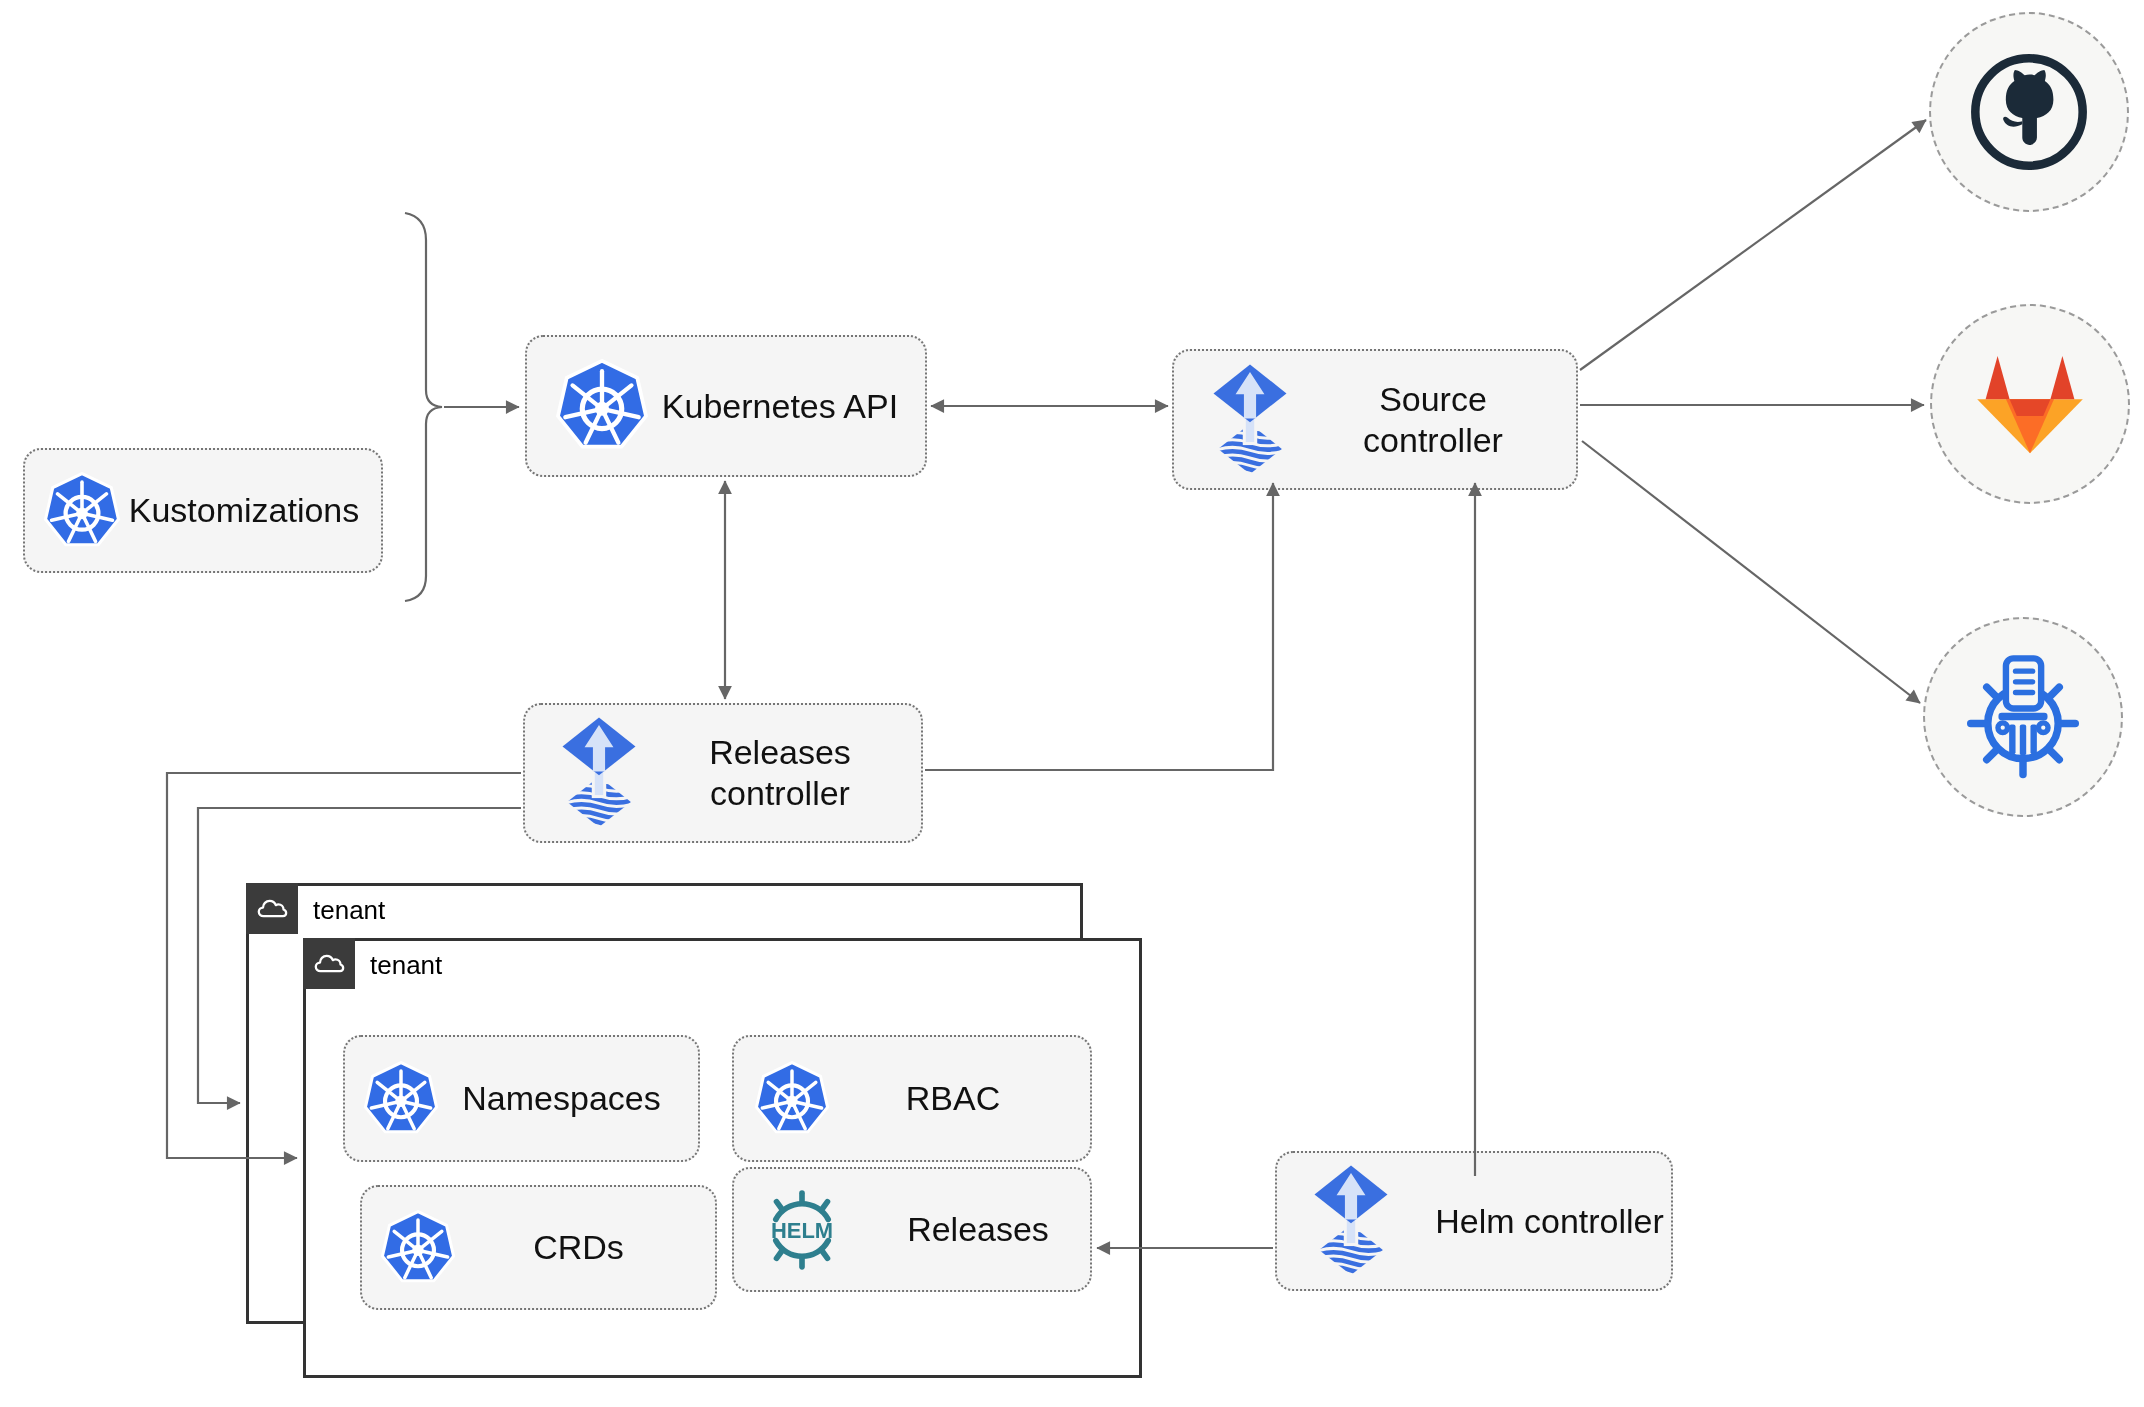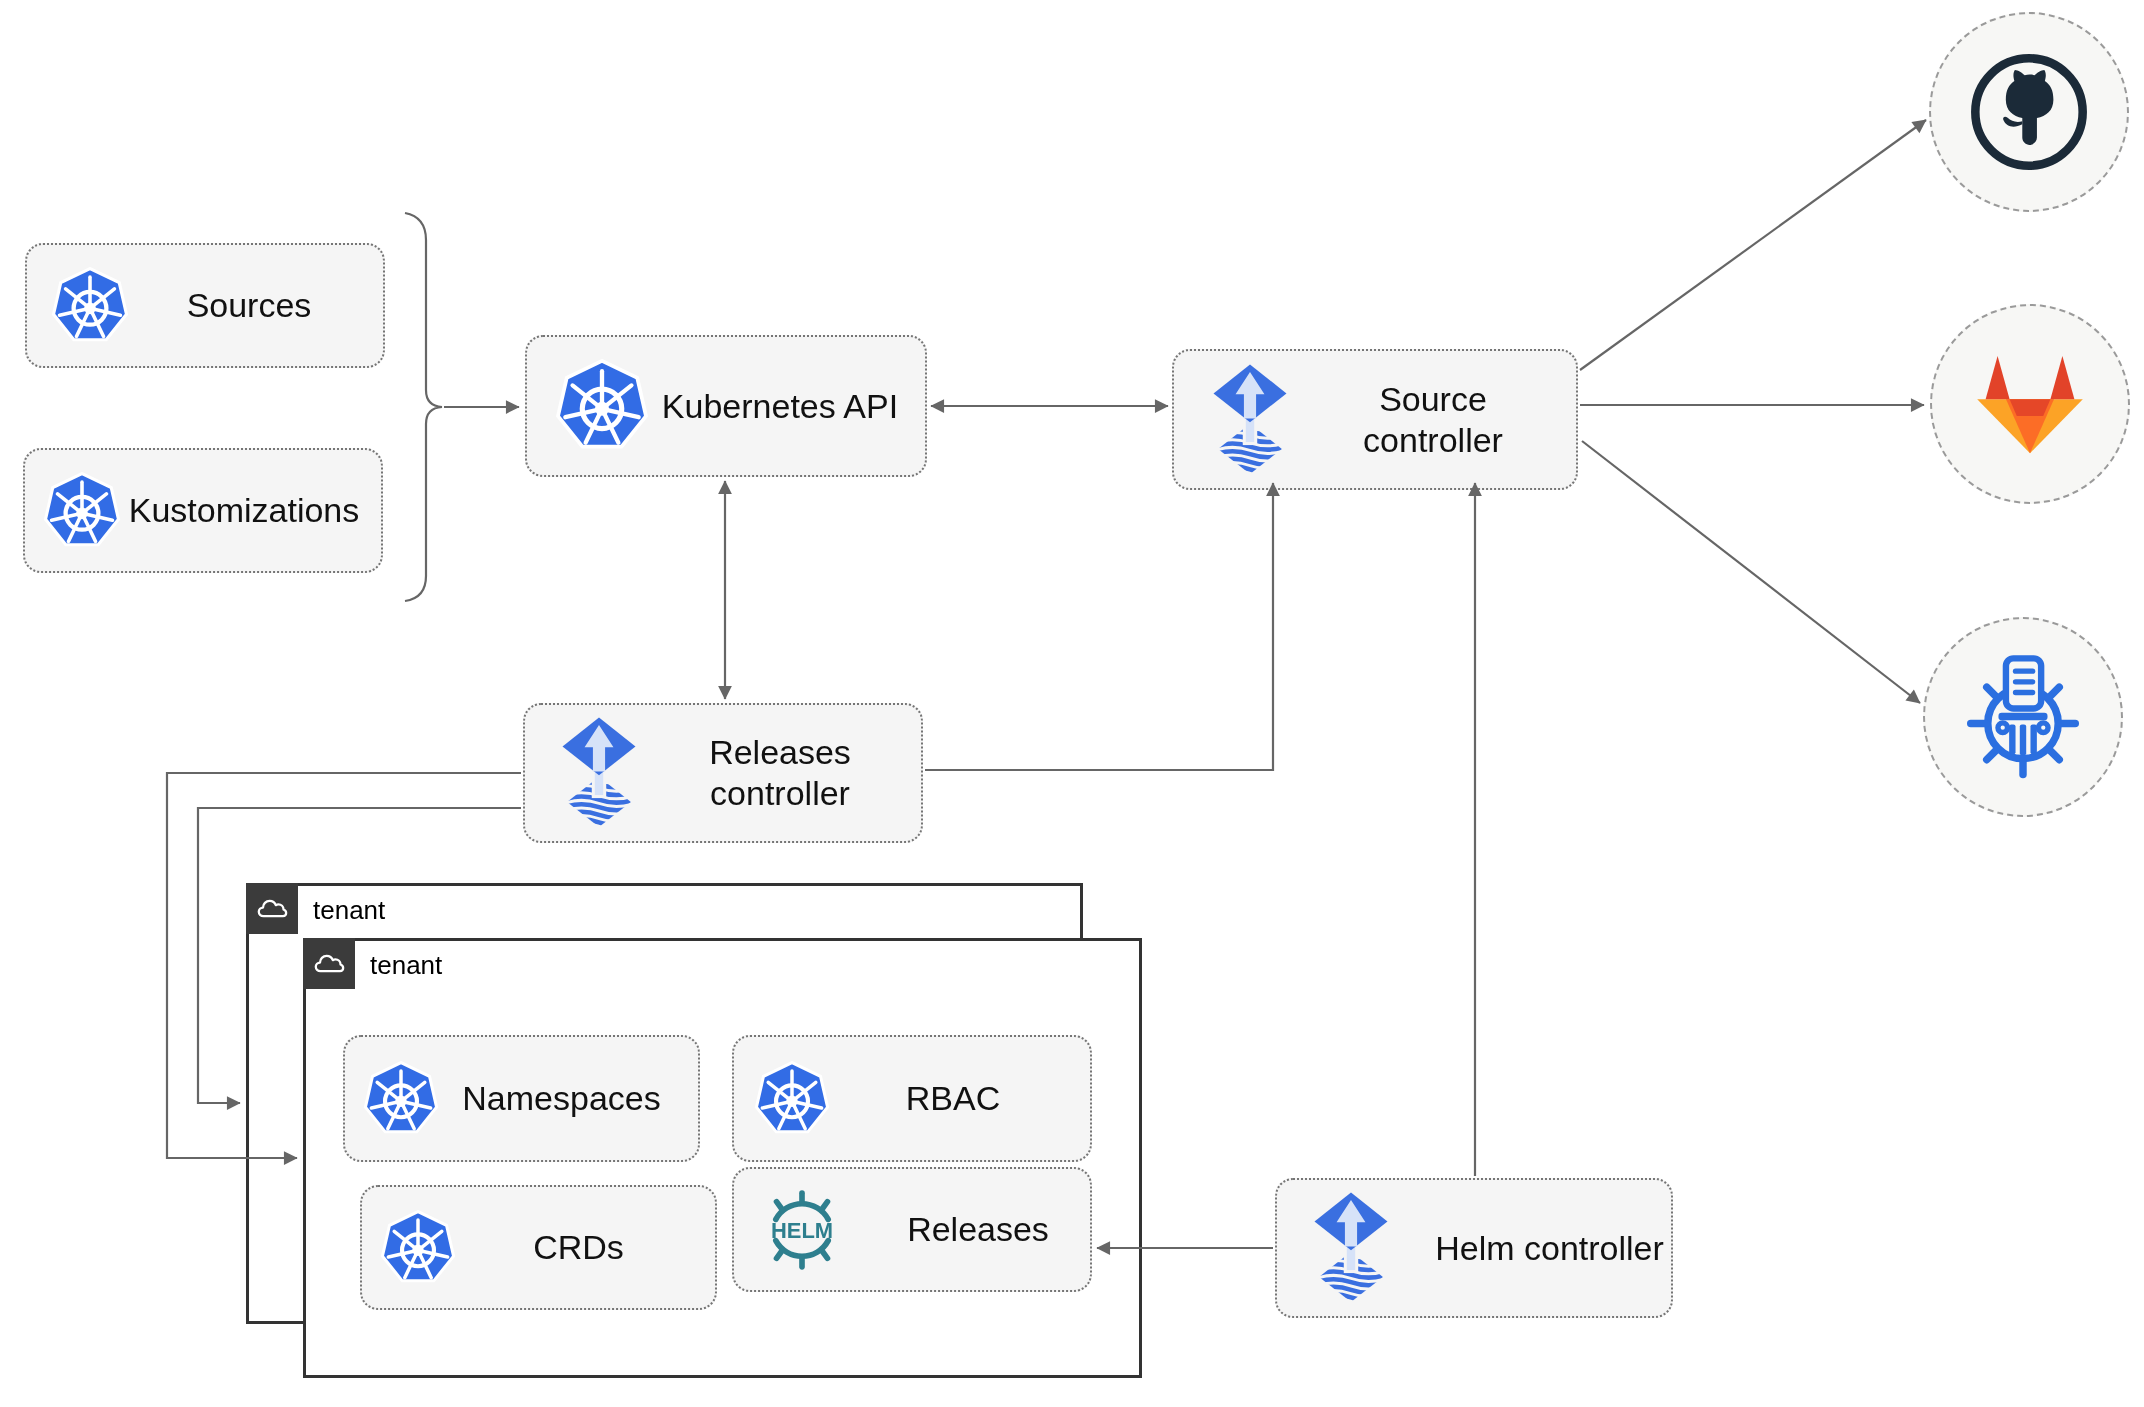--- a/index.html
+++ b/index.html
@@ -108,28 +108,20 @@
 
   <div class="tenant" id="tenant-front" style="left:303px;top:938px;width:839px;height:440px;">
     <div class="tab">
       <svg width="34" height="25" viewBox="0 0 36 26">
           <use href="#sym-cloud"></use>
         </svg>
     </div>
     <div class="tname">tenant</div>
   </div>
 
-  <div class="node" style="left:25px;top:243px;width:360px;height:125px;">
-    <span class="icn">
-      <svg width="78" height="78" viewBox="0 0 100 100">
-          <use href="#sym-k8s"></use>
-        </svg>
-      </span>
-    <span class="lbl">Sources</span>
-  </div>
 
   <div class="node" style="left:23px;top:448px;width:360px;height:125px;">
     <span class="icn" style="margin-left:18px;">
       <svg width="78" height="78" viewBox="0 0 100 100">
           <use href="#sym-k8s"></use>
         </svg>
       </span>
     <span class="lbl">Kustomizations</span>
   </div>
 
@@ -153,21 +145,21 @@
 
   <div class="node" style="left:523px;top:703px;width:400px;height:140px;">
     <span class="icn" style="margin-left:34px;">
       <svg width="80" height="114" viewBox="0 0 100 150">
           <use href="#sym-flux"></use>
         </svg>
       </span>
     <span class="lbl narrow">Releases controller</span>
   </div>
 
-  <div class="node" style="left:1275px;top:1178px;width:398px;height:140px;gap:37px;">
+  <div class="node" style="left:1275px;top:1151px;width:398px;height:140px;gap:37px;">
     <span class="icn" style="margin-left:34px;">
       <svg width="80" height="114" viewBox="0 0 100 150">
           <use href="#sym-flux"></use>
         </svg>
       </span>
     <span class="lbl narrow">Helm controller</span>
   </div>
 
   <div class="node" style="left:343px;top:1035px;width:357px;height:127px;">
     <span class="icn" style="margin-left:18px;">

